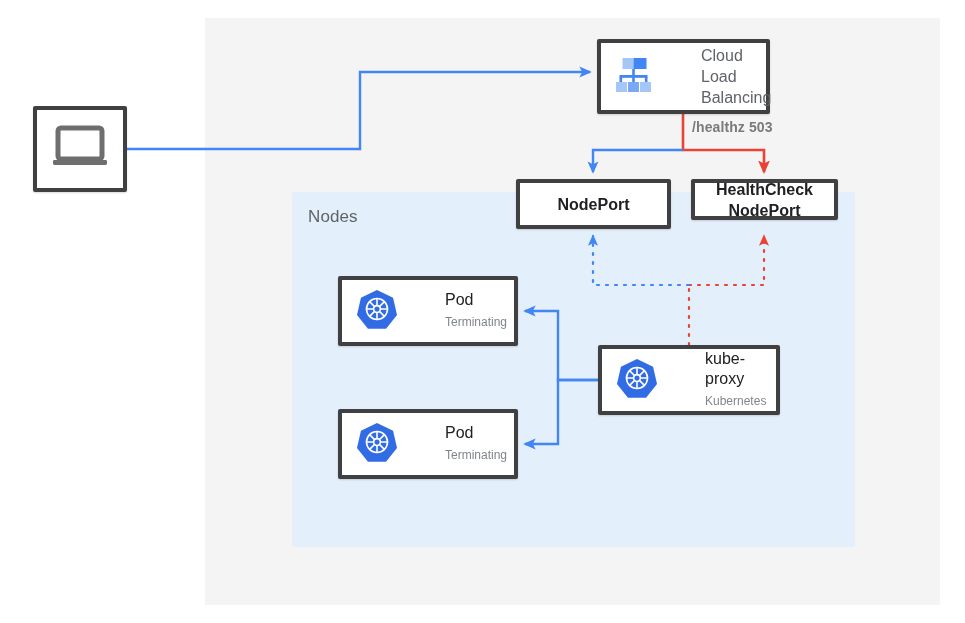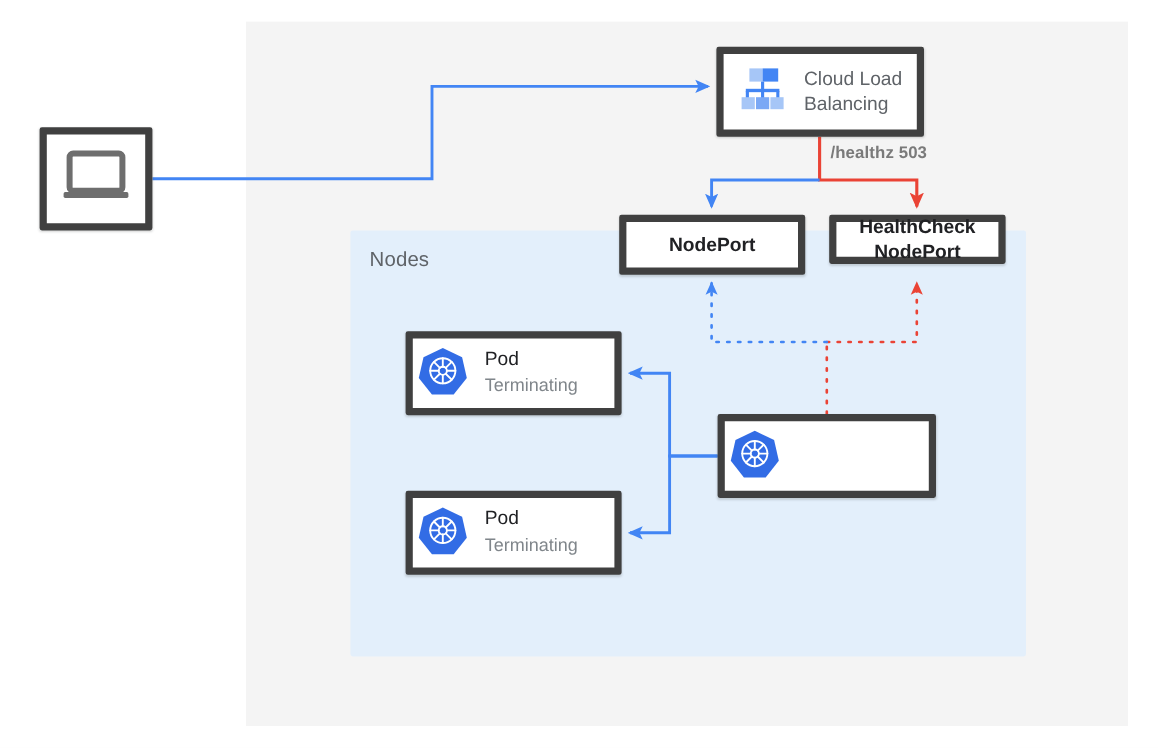--- a/index.html
+++ b/index.html
@@ -43,24 +43,25 @@
     top: 207px;
     font-size: 17px;
     color: #5f6368;
     letter-spacing: .1px;
   }
 
   
   .card {
     position: absolute;
     background: #ffffff;
-    border: 6px solid #404040;
+    border: 4px solid #404040;
     border-radius: 2px;
     box-shadow: 0 1px 2px rgba(60,64,67,.20);
     box-sizing: border-box;
+    gap: 33px;
   }
 
   
   .client-box {
     left: 33px;
     top: 106px;
     width: 94px;
     height: 86px;
     display: flex;
     align-items: center;
@@ -98,31 +99,31 @@
     color: #202124;
     white-space: pre-line;
   }
   .nodeport-box { left: 516px; top: 179px; width: 155px; height: 50px; }
   .hcnodeport-box { left: 691px; top: 179px; width: 147px; height: 41px; }
 
   
   .entity-box {
     display: flex;
     align-items: center;
-    padding-left: 4px;
+    padding-left: 14px;
     box-sizing: border-box;
   }
   .entity-text { margin-left: 14px; }
   .entity-title {
     font-size: 16px;
     line-height: 20px;
     color: #202124;
   }
   .entity-sub {
-    font-size: 15px;
+    font-size: 12px;
     line-height: 20px;
     color: #80868b;
     margin-top: 2px;
   }
   .pod1-box { left: 338px; top: 276px; width: 180px; height: 70px; }
   .pod2-box { left: 338px; top: 409px; width: 180px; height: 70px; }
   .kubeproxy-box { left: 598px; top: 345px; width: 182px; height: 70px; }
 
   
   .healthz-label {
@@ -274,15 +275,19 @@
           <line x1="32" y1="37.2" x2="32" y2="48"></line>
           <line x1="16" y1="32" x2="26.8" y2="32"></line>
           <line x1="37.2" y1="32" x2="48" y2="32"></line>
           <line x1="20.7" y1="20.7" x2="28.3" y2="28.3"></line>
           <line x1="35.7" y1="35.7" x2="43.3" y2="43.3"></line>
           <line x1="43.3" y1="20.7" x2="35.7" y2="28.3"></line>
           <line x1="28.3" y1="35.7" x2="20.7" y2="43.3"></line>
         </g>
       </svg>
     </span>
+    <span class="entity-text">
+      <div class="entity-title">kube-proxy</div>
+      <div class="entity-sub">Kubernetes</div>
+    </span>
   </div>
 
 </div>
 
 </body></html>

